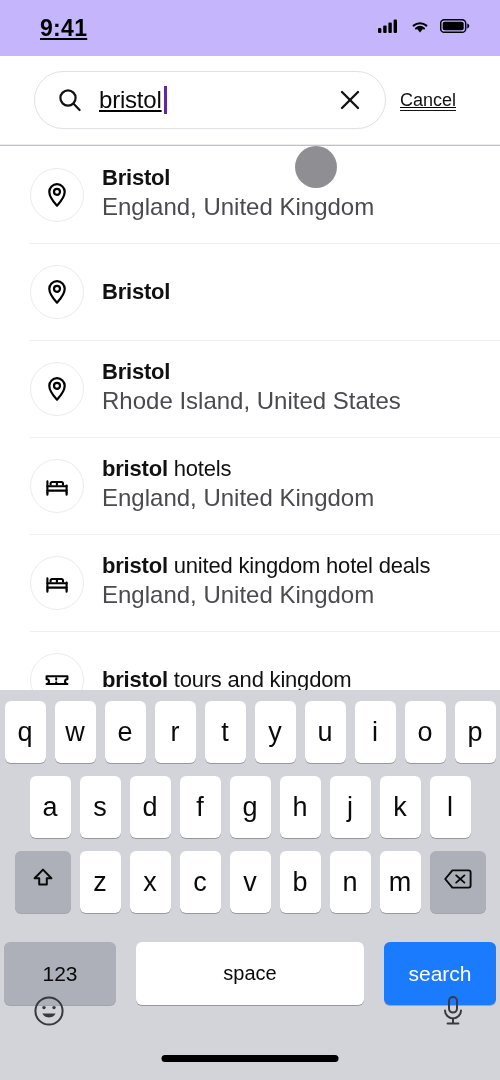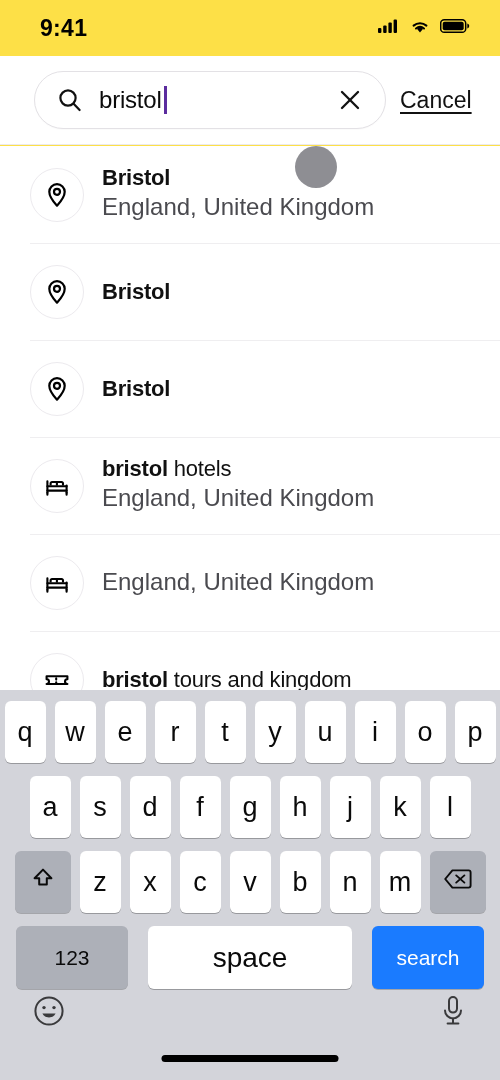--- a/index.html
+++ b/index.html
@@ -4,21 +4,21 @@
 <style>
   * { margin:0; padding:0; box-sizing:border-box; }
   html, body { width:500px; height:1080px; }
   body {
     font-family:"Liberation Sans", sans-serif;
     background:#ffffff;
     overflow:hidden;
     position:relative;
     -webkit-font-smoothing:antialiased;
   }
-  .phone { width:500px; height:1080px; position:relative; background:#fde047; overflow:hidden; }
+  .phone { width:500px; height:1080px; position:relative; background:#c4b5fd; overflow:hidden;text-decoration:underline; }
 
   
   .statusbar {
     height:56px; width:100%;
     display:flex; align-items:center; justify-content:space-between;
     padding:0 30px 0 40px;
     position:relative;
   }
   .status-time { font-size:23px; font-weight:600; color:#000; letter-spacing:.3px; }
   .status-icons { display:flex; align-items:center; gap:9px; }
@@ -41,21 +41,21 @@
     max-width:352px;
     box-shadow:0 1px 1px rgba(0,0,0,.02);
   }
   .search-icon { flex:0 0 auto; display:flex; align-items:center; margin-right:16px; }
   .search-value-wrap { flex:1 1 auto; display:flex; align-items:center; min-width:0; }
   .search-value { font-size:24px; color:#0b0b0b; letter-spacing:-.2px; white-space:nowrap; }
   .caret { width:3px; height:28px; background:#5b2c9e; margin-left:2px; }
   .clear-btn { flex:0 0 auto; width:30px; height:30px; display:flex; align-items:center; justify-content:center; cursor:pointer; }
   .cancel-btn {
     flex:0 0 auto;
-    font-size:23px; color:#111;
+    font-size:18px; color:#111;
     text-decoration:underline;
     text-underline-offset:4px;
     margin-left:14px; margin-right:14px;
     white-space:nowrap; cursor:pointer;
   }
 
   
   .results { position:absolute; top:146px; left:0; width:500px; height:544px; overflow:hidden; background:#fff; }
   .result-row {
     display:flex; align-items:center;
@@ -91,36 +91,36 @@
   .keyboard {
     position:absolute; left:0; top:690px; width:500px; height:390px;
     background:#d3d4da; z-index:20;
     display:flex; flex-direction:column;
     padding-top:11px;
   }
   .krow { display:flex; justify-content:center; align-items:center; margin-bottom:13px; }
   .krow.r1 { gap:9px; padding:0 4px; }
   .krow.r2 { gap:9px; padding:0 29px; }
   .krow.r3 { gap:9px; padding:0 4px; }
-  .krow.r4 { gap:16px; padding:0 16px; margin-bottom:0; }
+  .krow.r4 { gap:16px; padding:0 4px; margin-bottom:0; }
   .key {
     background:#fff;
     border-radius:6px;
     height:62px;
     display:flex; align-items:center; justify-content:center;
     font-size:27px; color:#0a0a0a; font-weight:400;
     box-shadow:0 1px 0 rgba(0,0,0,.28);
     cursor:pointer;
   }
   .key.letter { width:41px; }
   .key.dark { background:#adb0b8; box-shadow:0 1px 0 rgba(0,0,0,.22); }
   .key.shift { width:56px; }
   .key.del { width:56px; }
   .key.num { width:112px; font-size:21px; height:63px; }
-  .key.space { flex:1 1 auto; font-size:28px; height:63px; margin:0 4px; }
+  .key.space { flex:1 1 auto; font-size:20px; height:63px; margin:16px 4px; }
   .key.go { width:112px; height:63px; background:#1a7bff; color:#fff; font-size:21px; box-shadow:0 1px 0 rgba(0,0,0,.22);text-align:right; }
 
   .kbottom {
     position:absolute; left:0; bottom:0; width:500px; height:100px;
     display:flex; align-items:flex-start; justify-content:space-between;
     padding:14px 32px 0 32px;
   }
   .kbottom .k-ico { cursor:pointer; display:flex; align-items:center; justify-content:center; }
   .home-indicator {
     position:absolute; left:50%; transform:translateX(-50%); bottom:18px;
@@ -211,20 +211,21 @@
 
     <div class="result-row">
       <span class="icon-circle">
         <svg width="28" height="28" viewBox="0 0 28 28">
           <path d="M14 3.2c-4.3 0-7.7 3.4-7.7 7.6 0 5.6 7.7 13.9 7.7 13.9s7.7-8.3 7.7-13.9c0-4.2-3.4-7.6-7.7-7.6z" stroke="#000" stroke-width="2.2" fill="none" stroke-linejoin="round"></path>
           <circle cx="14" cy="10.8" r="3" stroke="#000" stroke-width="2.2" fill="none"></circle>
         </svg>
       </span>
       <span class="result-text">
         <span class="result-title all-bold">Bristol</span>
+        <span class="result-sub" style="display:block">Rhode Island, United States</span>
       </span>
     </div>
 
     <div class="result-row">
       <span class="icon-circle">
         <svg width="28" height="28" viewBox="0 0 28 28">
           <path d="M4.4 9.2v11.6M23.6 13.6v7.2" stroke="#000" stroke-width="2.1" stroke-linecap="round"></path>
           <path d="M4.4 14.2h19.2" stroke="#000" stroke-width="2.1" stroke-linecap="round"></path>
           <path d="M4.4 18.6h19.2" stroke="#000" stroke-width="2.1" stroke-linecap="round"></path>
           <path d="M7.6 13.6v-2.2a1.4 1.4 0 0 1 1.4-1.4h9.6a1.4 1.4 0 0 1 1.4 1.4v2.2" stroke="#000" stroke-width="2.1" fill="none"></path>
@@ -243,20 +244,21 @@
         <svg width="28" height="28" viewBox="0 0 28 28">
           <path d="M4.4 9.2v11.6M23.6 13.6v7.2" stroke="#000" stroke-width="2.1" stroke-linecap="round"></path>
           <path d="M4.4 14.2h19.2" stroke="#000" stroke-width="2.1" stroke-linecap="round"></path>
           <path d="M4.4 18.6h19.2" stroke="#000" stroke-width="2.1" stroke-linecap="round"></path>
           <path d="M7.6 13.6v-2.2a1.4 1.4 0 0 1 1.4-1.4h9.6a1.4 1.4 0 0 1 1.4 1.4v2.2" stroke="#000" stroke-width="2.1" fill="none"></path>
           <path d="M13.9 10v3.6" stroke="#000" stroke-width="2.1"></path>
           <path d="M4.4 20.8v2M23.6 20.8v2" stroke="#000" stroke-width="2.1" stroke-linecap="round"></path>
         </svg>
       </span>
       <span class="result-text">
+        <span class="result-title"><span class="q">bristol</span><span class="rest"> united kingdom hotel deals</span></span>
         <span class="result-sub" style="display:block">England, United Kingdom</span>
       </span>
     </div>
 
     <div class="result-row">
       <span class="icon-circle">
         <svg width="28" height="28" viewBox="0 0 28 28">
           <path d="M3.6 10.2h20.8v3a2.4 2.4 0 0 0 0 4.8v0H3.6v0a2.4 2.4 0 0 0 0-4.8z" stroke="#000" stroke-width="2.1" fill="none" stroke-linejoin="round"></path>
           <path d="M13.2 12.4v1.2M13.2 16.2v1.2" stroke="#000" stroke-width="2.1" stroke-linecap="round"></path>
         </svg>

